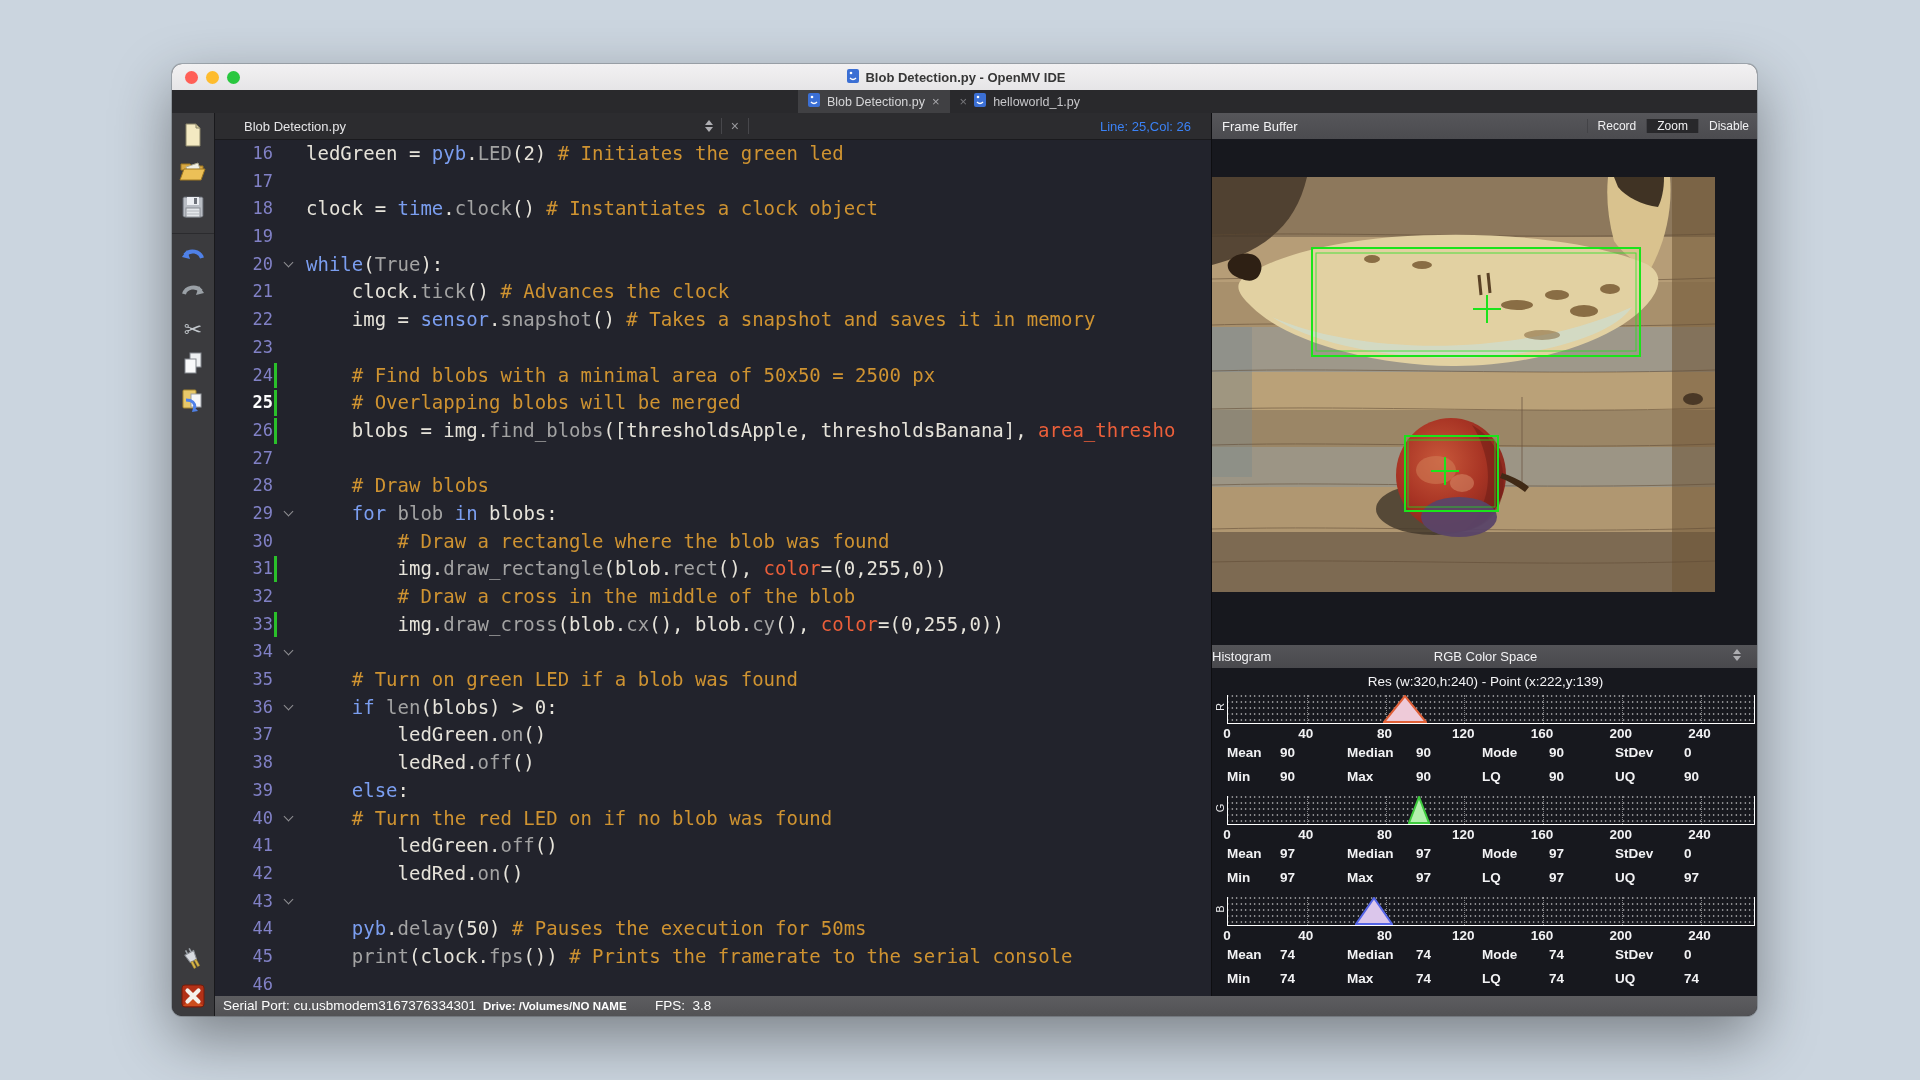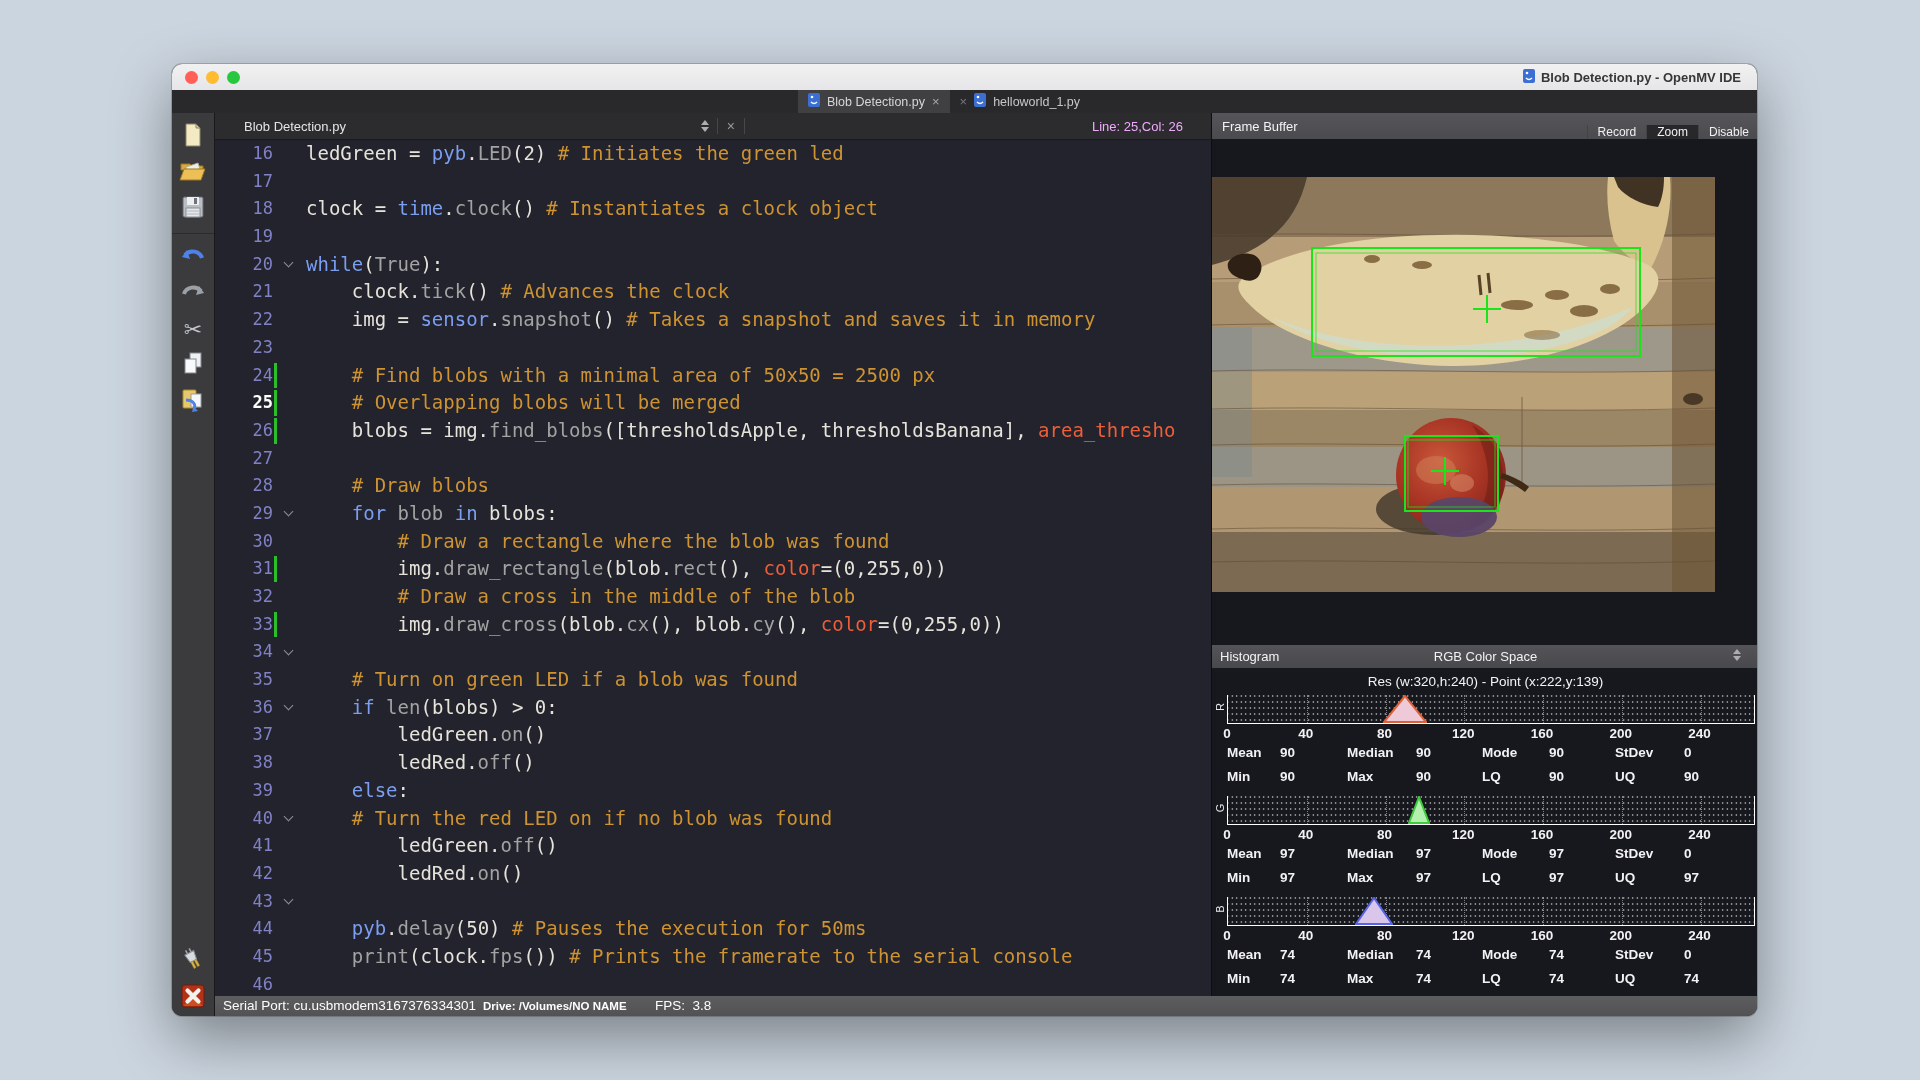--- a/index.html
+++ b/index.html
@@ -4,21 +4,21 @@
 <style>
   html,body{margin:0;padding:0;background:#cbd5df;font-family:"Liberation Sans",sans-serif;}
   #canvas{position:relative;width:1920px;height:1080px;background:#cbd5df;overflow:hidden;}
   .window{position:absolute;left:172px;top:64px;width:1585px;height:952px;border-radius:10px;
           box-shadow:0 22px 60px rgba(0,0,0,.4),0 0 0 1px rgba(0,0,0,.18);overflow:hidden;
           display:flex;flex-direction:column;background:#1f2027;}
   
   .titlebar{height:26px;flex:0 0 26px;background:linear-gradient(#f2f1f2,#e6e5e7);display:flex;align-items:center;position:relative;}
   .lights{display:flex;gap:8px;margin-left:13px;}
   .light{width:13px;height:13px;border-radius:50%;}
-  .title-center{position:absolute;left:0;right:16px;display:flex;justify-content:flex-end;align-items:center;gap:6px;
+  .title-center{position:absolute;left:0;right:16px;display:flex;justify-content:center;align-items:center;gap:6px;
                 font-size:13px;font-weight:700;color:#373737;}
   
   .tabbar{height:23px;flex:0 0 23px;background:#29292c;display:flex;align-items:stretch;font-size:12.5px;color:#d6d6d8;}
   .tab-active{margin-left:626px;display:flex;align-items:center;gap:7px;background:#404043;padding:0 10px;}
   .tab-close{color:#a9a9ad;font-size:13px;cursor:default;}
   .tab-inactive{display:flex;align-items:center;gap:7px;padding:0 10px;color:#c7c7ca;}
   .tab-close.dim{color:#77777b;}
   .fileicon{display:inline-block;}
   
   .body{flex:1;display:flex;min-height:0;}
@@ -31,43 +31,43 @@
   
   .editor-col{flex:0 0 996px;display:flex;flex-direction:column;min-width:0;}
   .editor-header{height:26px;flex:0 0 26px;background:#2c2c2f;border-bottom:1px solid #1a1a1d;display:flex;align-items:center;color:#e4e4e6;font-size:13px;}
   .eh-file{margin-left:29px;}
   .eh-tools{margin-left:auto;display:flex;align-items:center;height:100%;}
   .updown{display:flex;flex-direction:column;gap:2px;margin:0 8px;}
   .tri-up{width:0;height:0;border-left:4px solid transparent;border-right:4px solid transparent;border-bottom:5px solid #aeaeb2;}
   .tri-dn{width:0;height:0;border-left:4px solid transparent;border-right:4px solid transparent;border-top:5px solid #aeaeb2;}
   .vsep{width:1px;height:16px;background:#47474b;}
   .eh-close{color:#9a9a9e;font-size:14px;padding:0 9px;}
-  .eh-cursor{margin-left:auto;margin-right:28px;color:#f0abfc;}
+  .eh-cursor{margin-left:auto;margin-right:20px;color:#3b82f6;}
   .editor{flex:1;background:#22232c;overflow:hidden;font-family:"DejaVu Sans Mono",monospace;font-size:19px;}
   .crow{display:flex;height:27.7px;line-height:27.7px;align-items:stretch;}
   .lnum{flex:0 0 58px;text-align:right;color:#8181c6;font-size:17px;}
   .lnum.cur{color:#ffffff;font-weight:700;}
   .barcol{flex:0 0 6px;position:relative;}
   .bar{position:absolute;left:1px;top:1px;bottom:1px;width:3px;background:#2abf2a;}
   .foldcol{flex:0 0 18px;display:flex;align-items:center;justify-content:center;}
   .fold{width:6px;height:6px;border-right:1.6px solid #8f8f93;border-bottom:1.6px solid #8f8f93;transform:rotate(45deg);margin-top:-4px;}
   .ctext{flex:1;white-space:pre;overflow:hidden;padding-left:9px;color:#e6e3da;}
   .tok-p{color:#e6e3da;} .tok-k{color:#7b9ef0;} .tok-m{color:#a3a3a3;} .tok-c{color:#cf9331;} .tok-a{color:#ec5f3a;}
   
   .fb-col{flex:0 0 547px;display:flex;flex-direction:column;border-left:1px solid #0e0e11;min-width:0;background:#17181e;}
   .fb-header{height:26px;flex:0 0 26px;background:linear-gradient(#56565a,#4b4b4f);display:flex;align-items:center;color:#f2f2f4;font-size:13px;}
   .fb-title{margin-left:10px;font-weight:400;}
-  .fb-buttons{margin-left:auto;display:flex;height:100%;align-items:flex-end;}
+  .fb-buttons{margin-left:auto;display:flex;height:100%;align-items:center;}
   .fb-btn{display:flex;align-items:center;padding:0 10px;font-size:12px;color:#f0f0f2;border-left:1px solid #434347;}
   .fb-btn.active{background:#28282b;}
   .fb-image-area{height:506px;flex:0 0 506px;position:relative;background:#17181e;}
   .fb-image-area svg{position:absolute;left:0;top:38px;}
   
   .hist-header{height:23px;flex:0 0 23px;background:linear-gradient(#545458,#49494d);display:flex;align-items:center;color:#f2f2f4;font-size:13px;position:relative;}
-  .hist-title{margin-left:8px;}
+  .hist-title{}
   .hist-space{position:absolute;left:0;right:0;text-align:center;}
   .hist-updown{position:absolute;right:10px;top:4px;}
   .res-line{height:26px;flex:0 0 26px;display:flex;align-items:center;justify-content:center;color:#f4f4f6;font-size:13.5px;background:#17181e;}
   .channels{flex:1;background:#17181e;padding-top:1px;}
   .channel{position:relative;height:100px;margin-bottom:1px;}
   .ch-label{position:absolute;left:1px;top:6px;color:#e8e8ea;font-size:11px;transform:rotate(-90deg);transform-origin:center;width:14px;text-align:center;}
   .strip{position:absolute;left:15px;top:0;width:526px;height:28px;border-left:1px solid #fff;border-right:1px solid #fff;border-bottom:1px solid #fff;
          background-image:radial-gradient(rgba(255,255,255,.65) .7px,transparent 1px);background-size:4.5px 6px;background-position:2px 4px;}
   .gridline{position:absolute;top:0;bottom:0;width:0;border-left:1px dotted rgba(255,255,255,.45);}
   .tri{position:absolute;bottom:0;}

